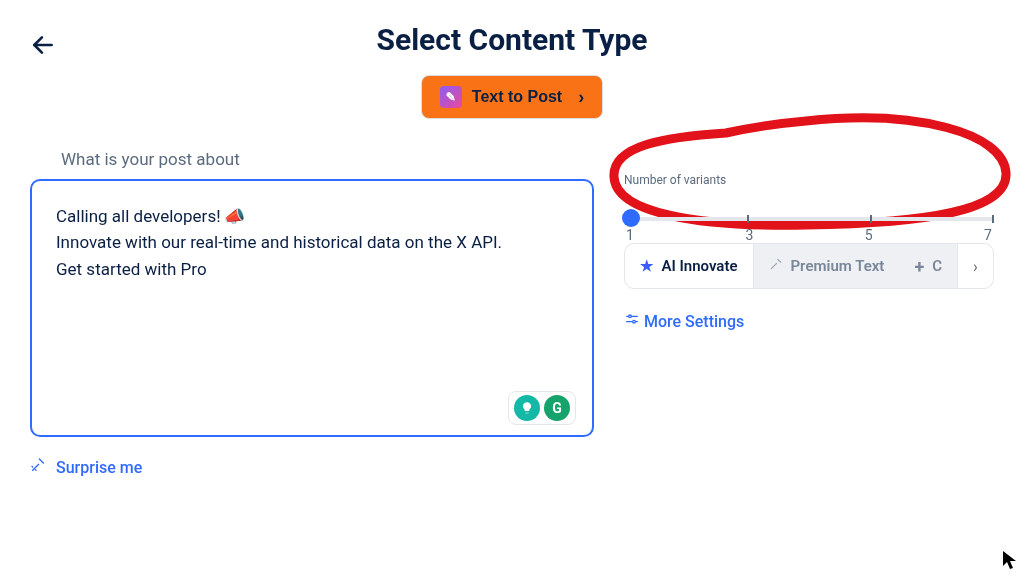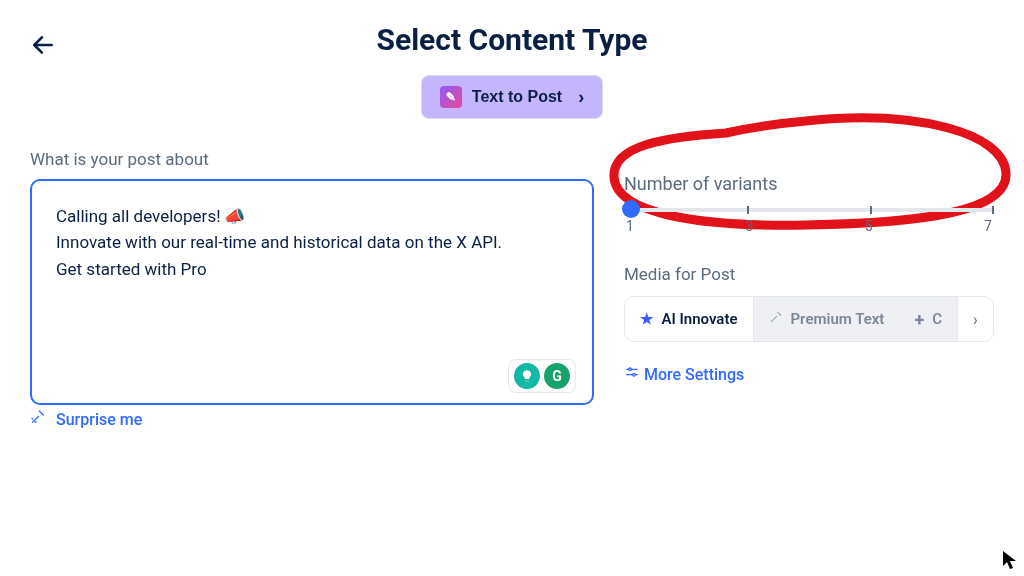--- a/index.html
+++ b/index.html
@@ -34,21 +34,21 @@
     padding-top: 22px;
   }
   .content-type-btn {
     margin: 18px auto 0 auto;
     display: flex;
     align-items: center;
     gap: 10px;
     border: 1px solid #d9dde3;
     border-radius: 8px;
     padding: 10px 18px;
-    background: #c4b5fd;
+    background: #f97316;
     width: max-content;
     cursor: pointer;
     font-size: 16px;
     font-weight: 600;
     color: #0a1f44;
   }
   .content-type-btn .doc-icon {
     width: 22px; height: 22px; border-radius: 4px;
     background: linear-gradient(135deg,#8b5cf6,#ec4899);
     display:flex; align-items:center; justify-content:center;
@@ -63,24 +63,25 @@
     gap: 30px;
     padding: 30px 30px 0 30px;
   }
   .left-col { flex: 1.05; }
   .right-col { flex: 0.63; position:relative; }
 
   .field-label {
     font-size: 17px;
     color: #5b6b7e;
     margin-bottom: 10px;
+    margin-left: 31px;
   }
   .textarea {
     width: 100%;
-    height: 226px;
+    height: 258px;
     border: 2px solid #2f6bff;
     border-radius: 10px;
     padding: 22px 24px;
     font-size: 17px;
     line-height: 1.55;
     color: #0a1f44;
     resize: none;
     font-family: inherit;
     outline: none;
     position:relative;
@@ -99,32 +100,33 @@
   }
   .badge-circle {
     width:26px; height:26px; border-radius:50%;
     display:flex; align-items:center; justify-content:center;
     color:#fff; font-weight:700; font-size:14px;
   }
   .badge-a { background:#14b8a6; }
   .badge-b { background:#15a36b; }
 
   .surprise {
+    margin-top: 16px;
     display:flex; align-items:center; gap:10px;
     color:#2f6bff;
     font-size:16px;
     font-weight:500;
     cursor:pointer;
   }
   .wand-icon { color:#2f6bff; }
 
   .variants-label {
-    font-size: 18px;
+    font-size: 12px;
     color: #5b6b7e;
-    margin-bottom: 12px;
+    margin-bottom: 28px;
     margin-top: 24px;
   }
   .slider-wrap { position:relative; padding-top:2px; }
   .slider-track {
     height: 4px;
     background: #e3e7ec;
     border-radius: 3px;
     position:relative;
   }
   .slider-fill {
@@ -286,21 +288,20 @@
           <div class="slider-thumb"></div>
         </div>
         <div class="slider-ticks">
           <span>1</span>
           <span>3</span>
           <span>5</span>
           <span>7</span>
         </div>
       </div>
 
-      <div class="media-label">Media for Post</div>
       <div class="media-tabs">
         <div class="media-tab active">
           <span class="star">★</span>
           <span>AI Innovate</span>
         </div>
         <div class="media-tab">
           <span class="wand">
             <svg width="14" height="14" viewBox="0 0 24 24" fill="none" stroke="#9aa5b5" stroke-width="2" stroke-linecap="round">
                 <path d="M15 4l5 5M4 20l9-9"></path>
               </svg>

